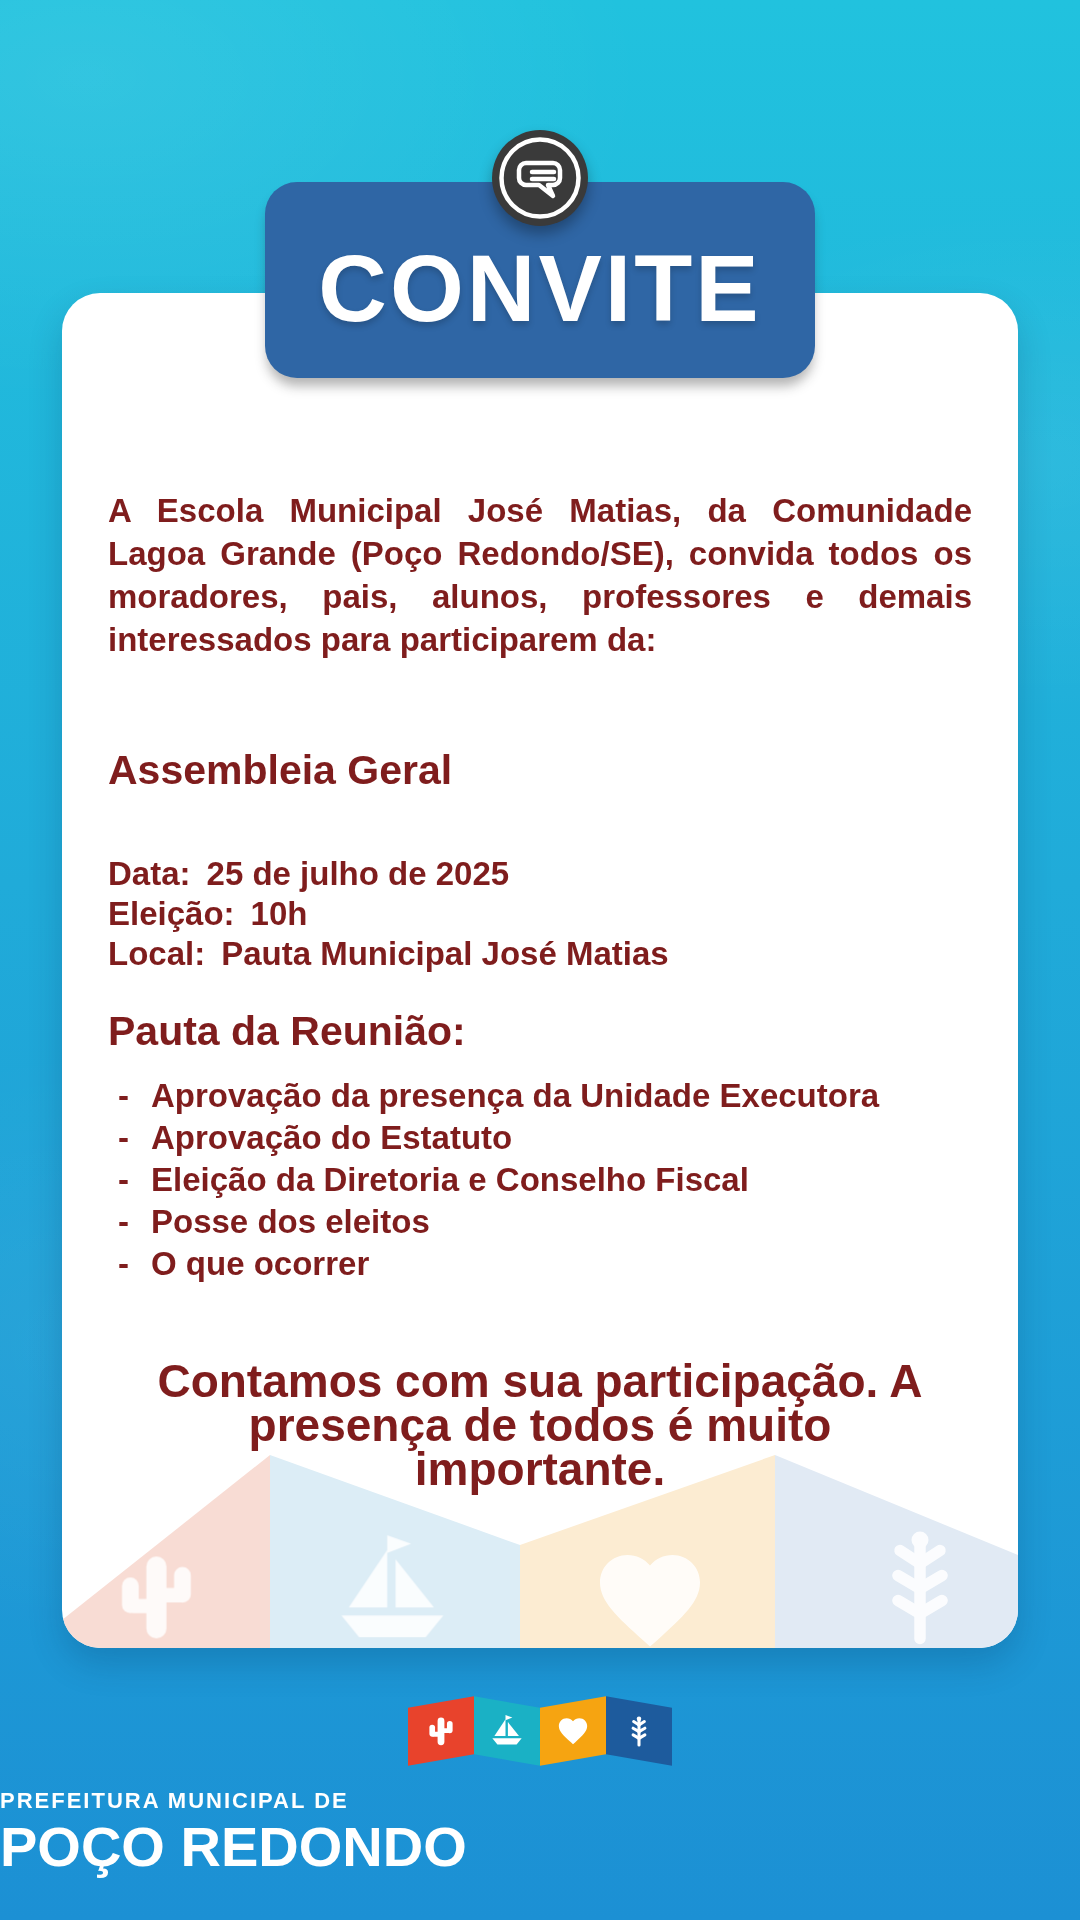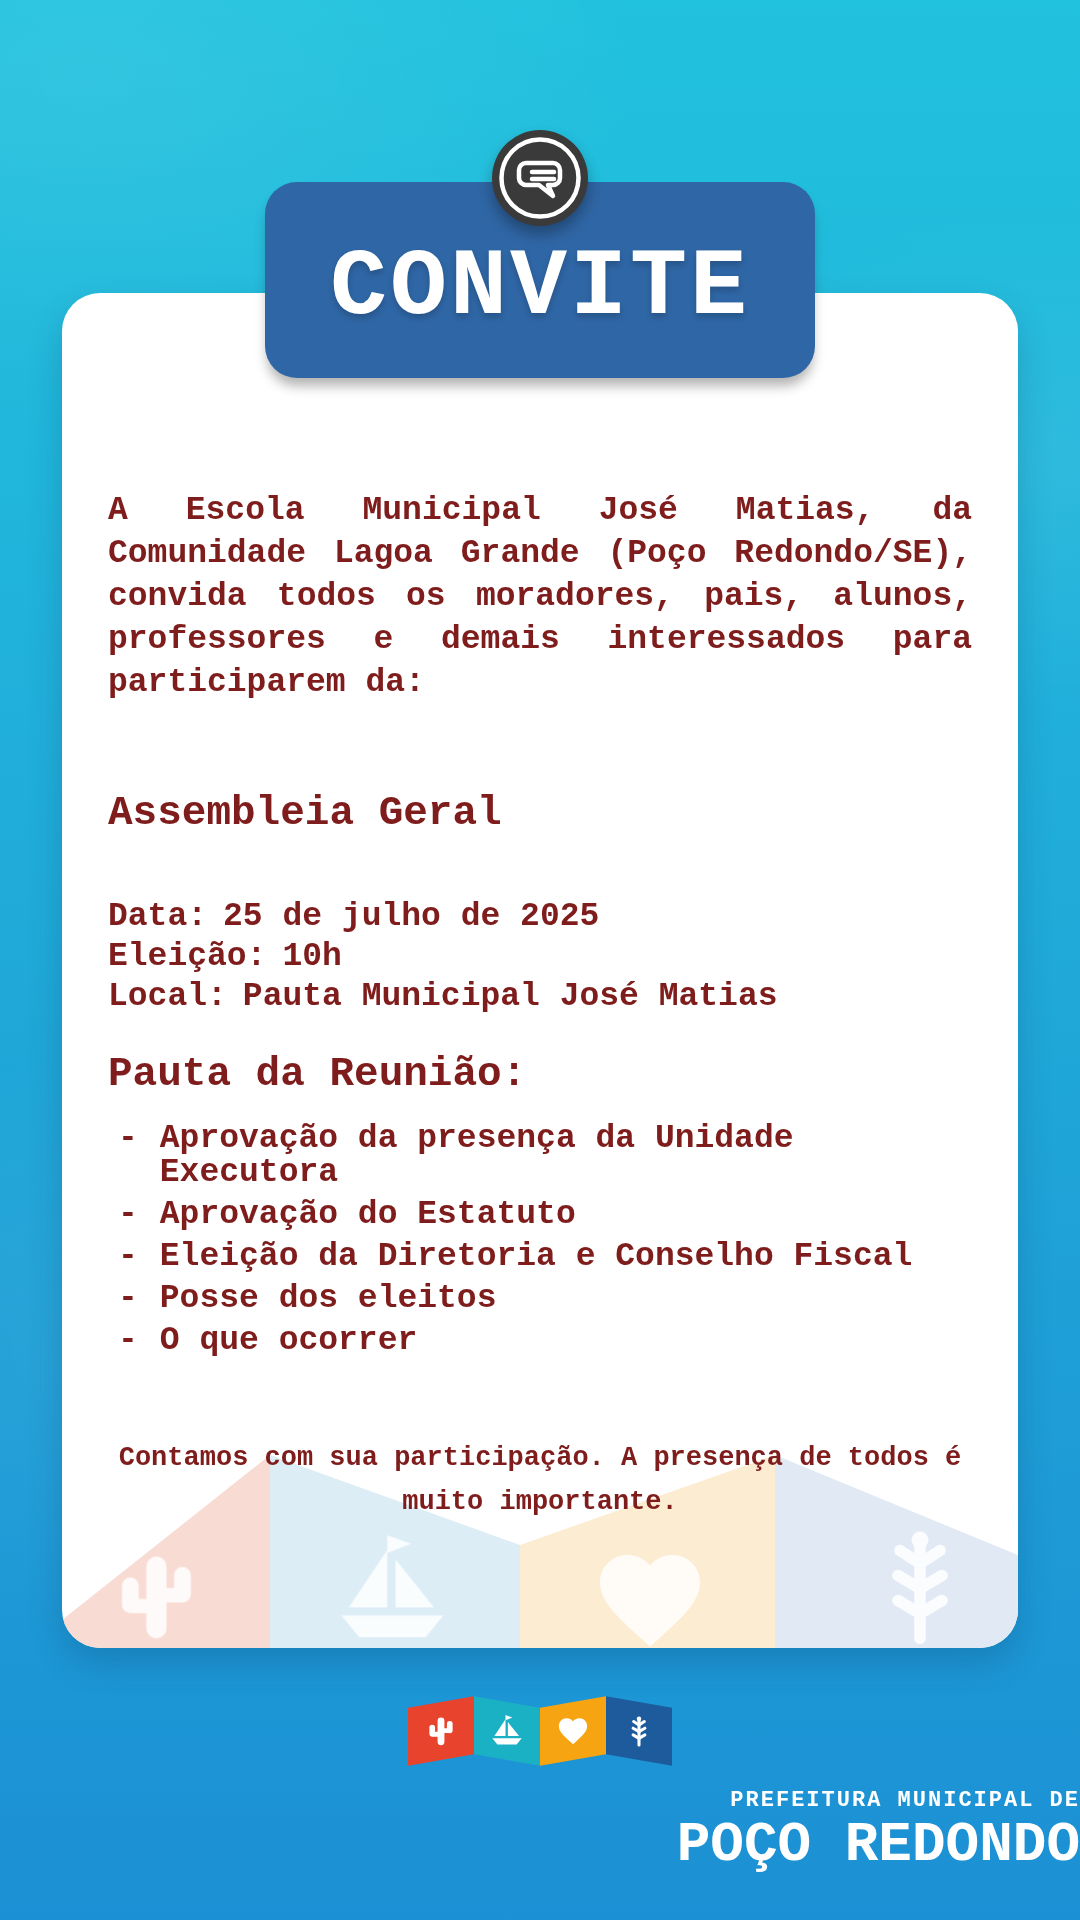--- a/index.html
+++ b/index.html
@@ -1,18 +1,18 @@
 <!DOCTYPE html>
 <html><head>
 <meta charset="utf-8">
 <style>
   html,body { margin:0; padding:0; background:#0e7db8; }
   .poster {
     position:relative; width:1080px; height:1920px; overflow:hidden;
-    font-family:Liberation Mono, monospace;
+    font-family:Liberation Sans, sans-serif;
     background:
       radial-gradient(900px 520px at 8% 4%, rgba(255,255,255,0.08), transparent 62%),
       radial-gradient(700px 420px at 96% 24%, rgba(255,255,255,0.06), transparent 60%),
       radial-gradient(820px 500px at 14% 70%, rgba(255,255,255,0.05), transparent 60%),
       linear-gradient(180deg, #21c2de 0%, #20abd9 46%, #1c90d4 100%);
   }
 
   
   .bubble {
     position:absolute; left:492px; top:130px; width:96px; height:96px;
@@ -40,25 +40,25 @@
   .card-content { position:relative; z-index:1; padding:196px 46px 0; color:#7f1d1d; }
   .intro { margin:0; font-size:33px; line-height:43px; font-weight:bold; text-align:justify; }
   .event-title { margin:86px 0 0; font-size:41px; line-height:47px; font-weight:bold; }
   .details { margin-top:60px; font-size:33px; font-weight:bold; }
   .detail-row { line-height:40px; }
   .detail-label { margin-right:16px; }
   .agenda-title { margin:34px 0 0; font-size:41px; line-height:47px; font-weight:bold; }
   .agenda-list { list-style:none; margin:24px 0 0; padding:0; font-size:33px; font-weight:bold; }
   .agenda-list li { display:flex; padding-left:10px; margin-bottom:8px; line-height:34px; }
   .dash { margin-right:22px; }
-  .closing { margin:78px 10px 0; text-align:center; font-size:27px; line-height:44px; font-weight:bold; }
+  .closing { margin:78px 10px 0; text-align:center; font-size:46px; line-height:44px; font-weight:bold; }
   .card-decor { position:absolute; left:0; bottom:0; z-index:0; display:block; }
 
   
-  .footer { position:absolute; left:0; top:1688px; width:100%; text-align:right; color:#ffffff; z-index:2; }
+  .footer { position:absolute; left:0; top:1688px; width:100%; text-align:left; color:#ffffff; z-index:2; }
   .flag-banner { display:flex; justify-content:center; align-items:center; height:86px; }
   .flag { width:66px; height:58px; display:flex; align-items:center; justify-content:center; }
   .flag.up   { transform:skewY(-10deg); }
   .flag.down { transform:skewY(10deg); }
   .flag.up   svg { transform:skewY(10deg); }
   .flag.down svg { transform:skewY(-10deg); }
   .org-line { margin-top:14px; font-size:22px; font-weight:bold; letter-spacing:2px; }
   .org-name { margin-top:0; font-size:56px; font-weight:bold; letter-spacing:0; }
   .slogan   { margin-top:8px; font-size:18px; font-weight:bold; letter-spacing:2px; }
 

